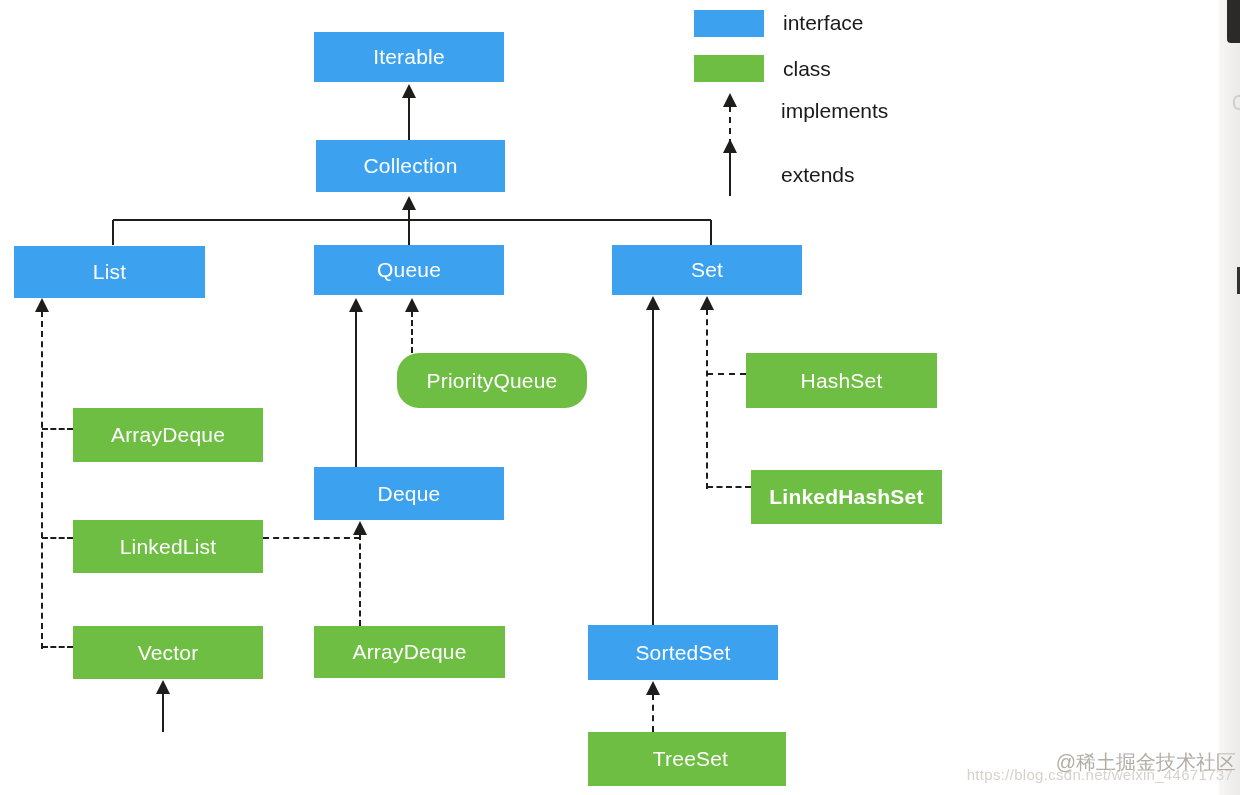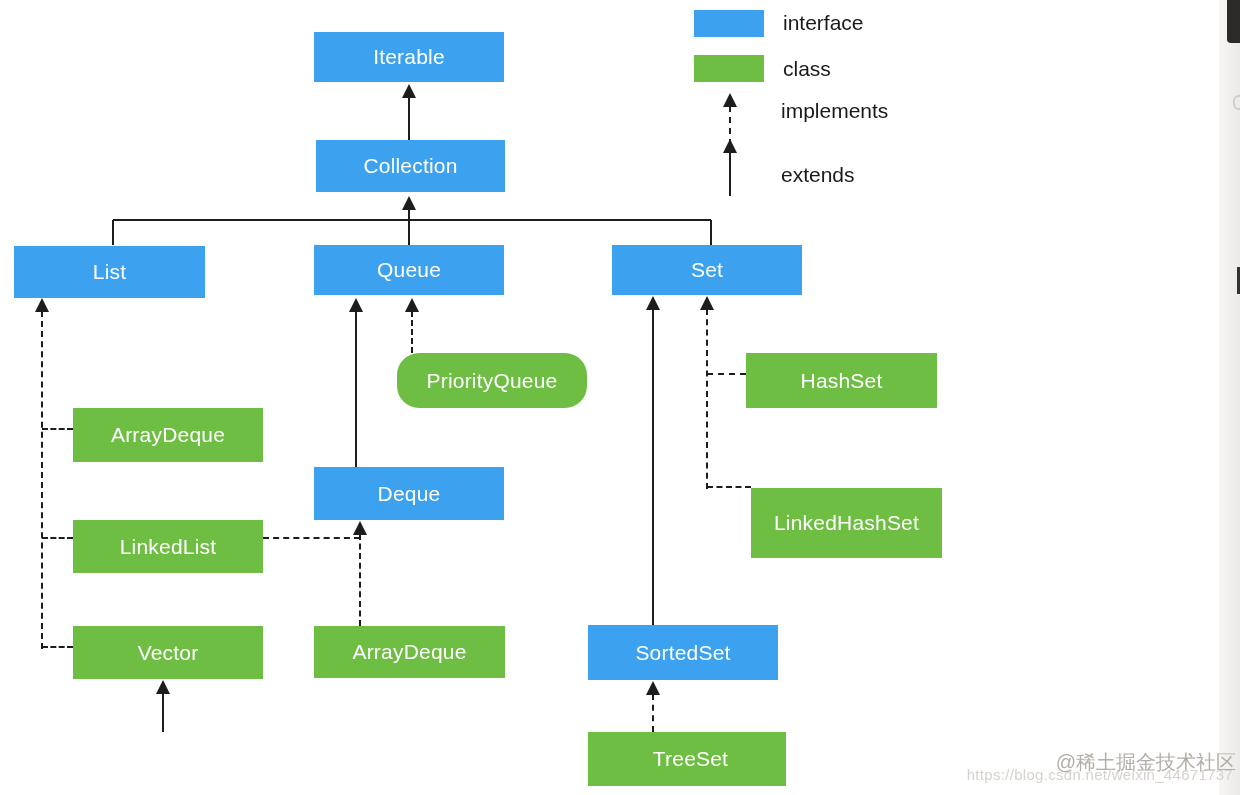--- a/index.html
+++ b/index.html
@@ -104,21 +104,21 @@
   <div class="node blue" style="left:14px;top:246px;width:191px;height:52px;">List</div>
   <div class="node blue" style="left:314px;top:245px;width:190px;height:50px;">Queue</div>
   <div class="node blue" style="left:612px;top:245px;width:190px;height:50px;">Set</div>
   <div class="node blue" style="left:314px;top:467px;width:190px;height:53px;">Deque</div>
   <div class="node blue" style="left:588px;top:625px;width:190px;height:55px;">SortedSet</div>
 
   <div class="node green" style="left:397px;top:353px;width:190px;height:55px;border-radius:22px;">PriorityQueue</div>
   <div class="node green" style="left:73px;top:408px;width:190px;height:54px;">ArrayDeque</div>
   <div class="node green" style="left:746px;top:353px;width:191px;height:55px;">HashSet</div>
   <div class="node green" style="left:73px;top:520px;width:190px;height:53px;">LinkedList</div>
-  <div class="node green" style="left:751px;top:488px;width:191px;height:70px;">LinkedHashSet</div>
+  <div class="node green" style="left:751px;top:470px;width:191px;height:54px;font-weight:bold;">LinkedHashSet</div>
   <div class="node green" style="left:73px;top:626px;width:190px;height:53px;">Vector</div>
   <div class="node green" style="left:314px;top:626px;width:191px;height:52px;">ArrayDeque</div>
   <div class="node green" style="left:588px;top:732px;width:191px;height:54px;padding-left:7px;">TreeSet</div>
 
   <div class="edge-band"></div>
   <div class="corner-black"></div>
   <div class="edge-glyph"></div>
   <div class="edge-tick"></div>
 
   <div class="wm1">@稀土掘金技术社区</div>

